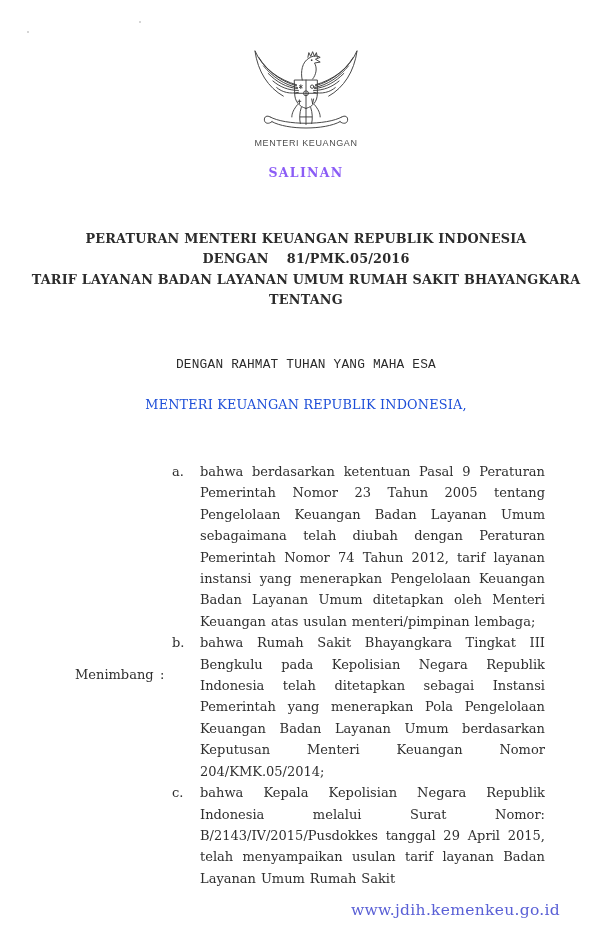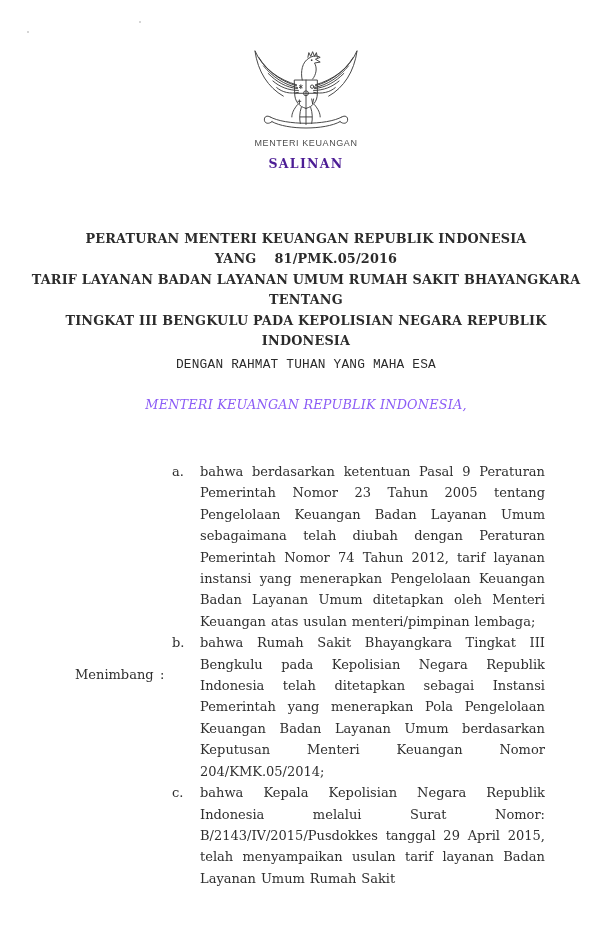--- a/index.html
+++ b/index.html
@@ -27,22 +27,22 @@
     font-size: 9px;
     letter-spacing: 0.6px;
     color: #4d4d4d;
     line-height: 11.5px;
     margin-top: 5px;
   }
   .salinan {
     font-size: 12.5px;
     font-weight: bold;
     letter-spacing: 1.3px;
-    color: #4c1d95;
-    margin-top: 6px;
+    color: #8b5cf6;
+    margin-top: 15px;
   }
 
   .title-block {
     position: absolute;
     top: 229px; left: 31px; width: 550px;
     text-align: center;
     font-size: 12.8px;
     line-height: 20.4px;
     letter-spacing: 0.2px;
     color: #2b2b2b;
@@ -58,22 +58,21 @@
     letter-spacing: 0.2px;
     color: #2b2b2b;
     font-family: Liberation Mono, monospace;
   }
   .issuer {
     position: absolute;
     top: 397px; left: 31px; width: 550px;
     text-align: center;
     font-size: 12.8px;
     letter-spacing: 0.2px;
-    color: #8b5cf6;
-    font-style: italic;
+    color: #1d4ed8;
   }
 
   .cons {
     position: absolute;
     top: 461px; left: 75px; width: 470px;
     font-size: 13px;
     line-height: 21.4px;
     color: #2f2f2f;
   }
   .cons-row { display: flex; align-items: center; }
@@ -153,25 +152,24 @@
     </div>
     <div class="ministry">
       <div>MENTERI KEUANGAN</div>
     </div>
     <div class="salinan">SALINAN</div>
   </div>
 
   <div class="title-block">
     <div>PERATURAN MENTERI KEUANGAN REPUBLIK INDONESIA</div>
     <div>
-      <span>YANG</span><span class="nomor-value">81/PMK.05/2016</span>
+      <span>DENGAN</span><span class="nomor-value">81/PMK.05/2016</span>
     </div>
     <div>TARIF LAYANAN BADAN LAYANAN UMUM RUMAH SAKIT BHAYANGKARA</div>
     <div>TENTANG</div>
-    <div>TINGKAT III BENGKULU PADA KEPOLISIAN NEGARA REPUBLIK INDONESIA</div>
   </div>
 
   <div class="invocation">DENGAN RAHMAT TUHAN YANG MAHA ESA</div>
   <div class="issuer">MENTERI KEUANGAN REPUBLIK INDONESIA,</div>
 
   <div class="cons">
     <div class="cons-row">
       <div class="cons-label">Menimbang</div>
       <div class="cons-colon">:</div>
       <div class="cons-items">
@@ -184,14 +182,15 @@
           <div class="item-text">bahwa Rumah Sakit Bhayangkara Tingkat III Bengkulu pada Kepolisian Negara Republik Indonesia telah ditetapkan sebagai Instansi Pemerintah yang menerapkan Pola Pengelolaan Keuangan Badan Layanan Umum berdasarkan Keputusan Menteri Keuangan Nomor 204/KMK.05/2014;</div>
         </div>
         <div class="item">
           <div class="item-marker">c.</div>
           <div class="item-text">bahwa Kepala Kepolisian Negara Republik Indonesia melalui Surat Nomor: B/2143/IV/2015/Pusdokkes tanggal 29 April 2015, telah menyampaikan usulan tarif layanan Badan Layanan Umum Rumah Sakit</div>
         </div>
       </div>
     </div>
   </div>
 
+  <div class="footer">www.jdih.kemenkeu.go.id</div>
 
 </div>
 
 </body></html>

